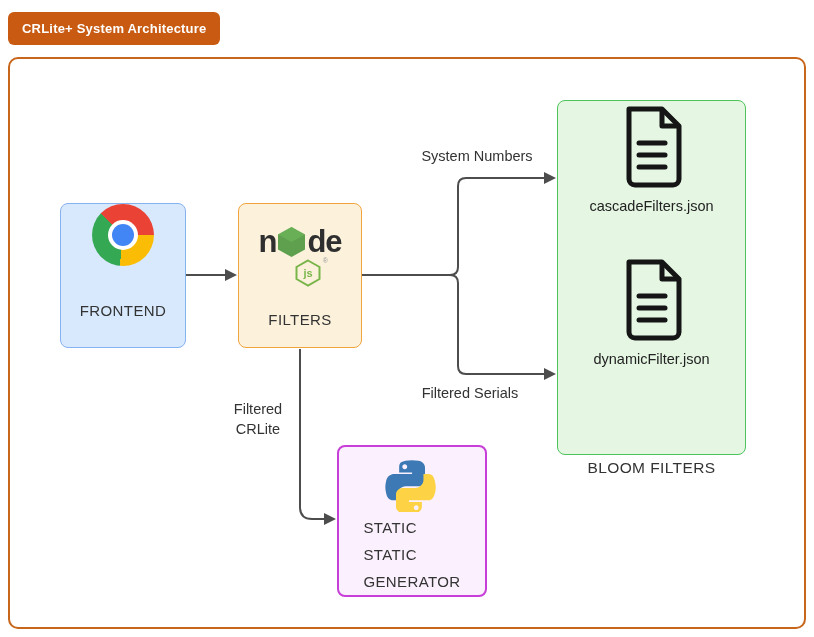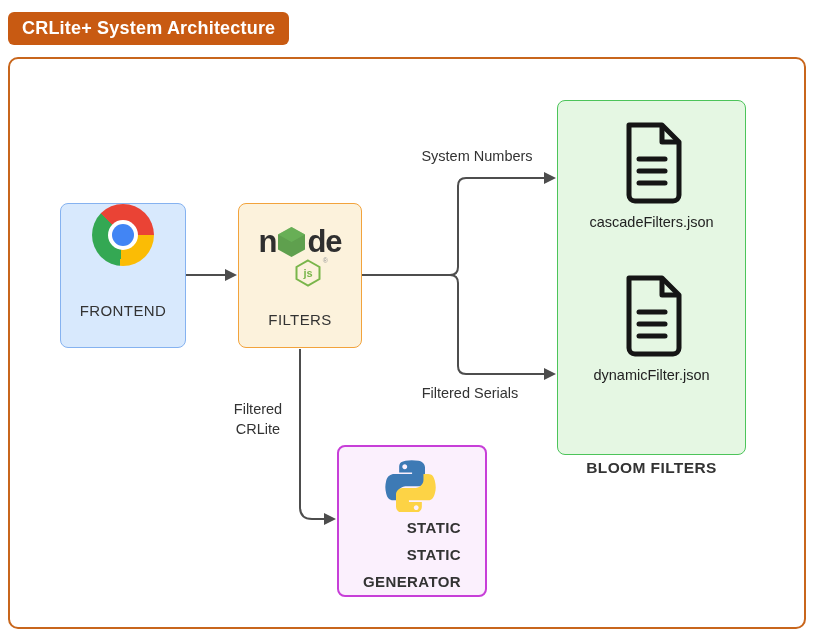--- a/index.html
+++ b/index.html
@@ -4,21 +4,21 @@
 <style>
   * { margin:0; padding:0; box-sizing:border-box; }
   html,body { background:#ffffff; }
   body { font-family:"Liberation Sans", sans-serif; color:#2f2f2f; }
   .canvas { position:relative; width:814px; height:637px; background:#ffffff; overflow:hidden; }
 
   
   .title-badge {
     position:absolute; left:8px; top:12px; height:33px;
     background:#c85a12; color:#ffffff; border-radius:6px;
-    font-size:18px; font-weight:bold; letter-spacing:.2px;
+    font-size:13px; font-weight:bold; letter-spacing:.2px;
     display:flex; align-items:center; padding:0 14px;
   }
 
   
   .outer-frame {
     position:absolute; left:8px; top:57px; width:798px; height:572px;
     border:2.5px solid #c8661c; border-radius:10px; background:transparent;
   }
 
   
@@ -50,31 +50,31 @@
   
   .node-logo { display:flex; flex-direction:column; align-items:center; }
   .node-word { display:flex; align-items:center; gap:1px;
     font-weight:800; font-size:31px; color:#2f2f2f; letter-spacing:-1px; line-height:1; }
   .node-word .hex { width:27px; height:30px; margin:0 1px; }
   .js-badge { margin-top:2px; position:relative;padding-left:16px; }
   .js-badge .reg { position:absolute; top:-2px; right:-7px; font-size:7px; color:#9a9a9a; font-weight:400; }
 
   
   .bloom-box { left:557px; top:100px; width:189px; height:355px;
-    background:#e5f7e3; border:1.5px solid #4cc45a; padding-top:20px; }
+    background:#e5f7e3; border:1.5px solid #4cc45a; padding-top:4px; }
   .file-group { display:flex; flex-direction:column; align-items:center; }
   .file-group + .file-group { margin-top:44px;align-items:center; }
   .file-label { margin-top:9px; font-size:14.5px; color:#222; }
   .bloom-caption { position:absolute; left:557px; top:459px; width:189px;
-    text-align:center; font-size:15.5px; font-weight:700; color:#333; letter-spacing:.4px; }
+    text-align:center; font-size:15.5px; font-weight:400; color:#333; letter-spacing:.4px; }
 
   
   .generator-box { left:337px; top:445px; width:150px; height:152px;
     background:#fbf0fd; border:2px solid #c73fd8; padding-top:12px; }
-  .generator-box .gen-line { font-size:15px; font-weight:700; color:#333; letter-spacing:.4px; line-height:27px; text-align:right; }
+  .generator-box .gen-line { font-size:15px; font-weight:400; color:#333; letter-spacing:.4px; line-height:27px; text-align:left; }
   .gen-lines { margin-top:2px; }
 
   
   .edge-label { position:absolute; font-size:14.5px; color:#333; text-align:center; }
   .label-serial-numbers { left:402px; top:148px; width:150px; }
   .label-filtered-right { left:395px; top:385px; width:150px; }
   .label-filtered-left  { left:198px; top:399px; width:120px; line-height:20px; }
 </style>
 </head>
 <body>

